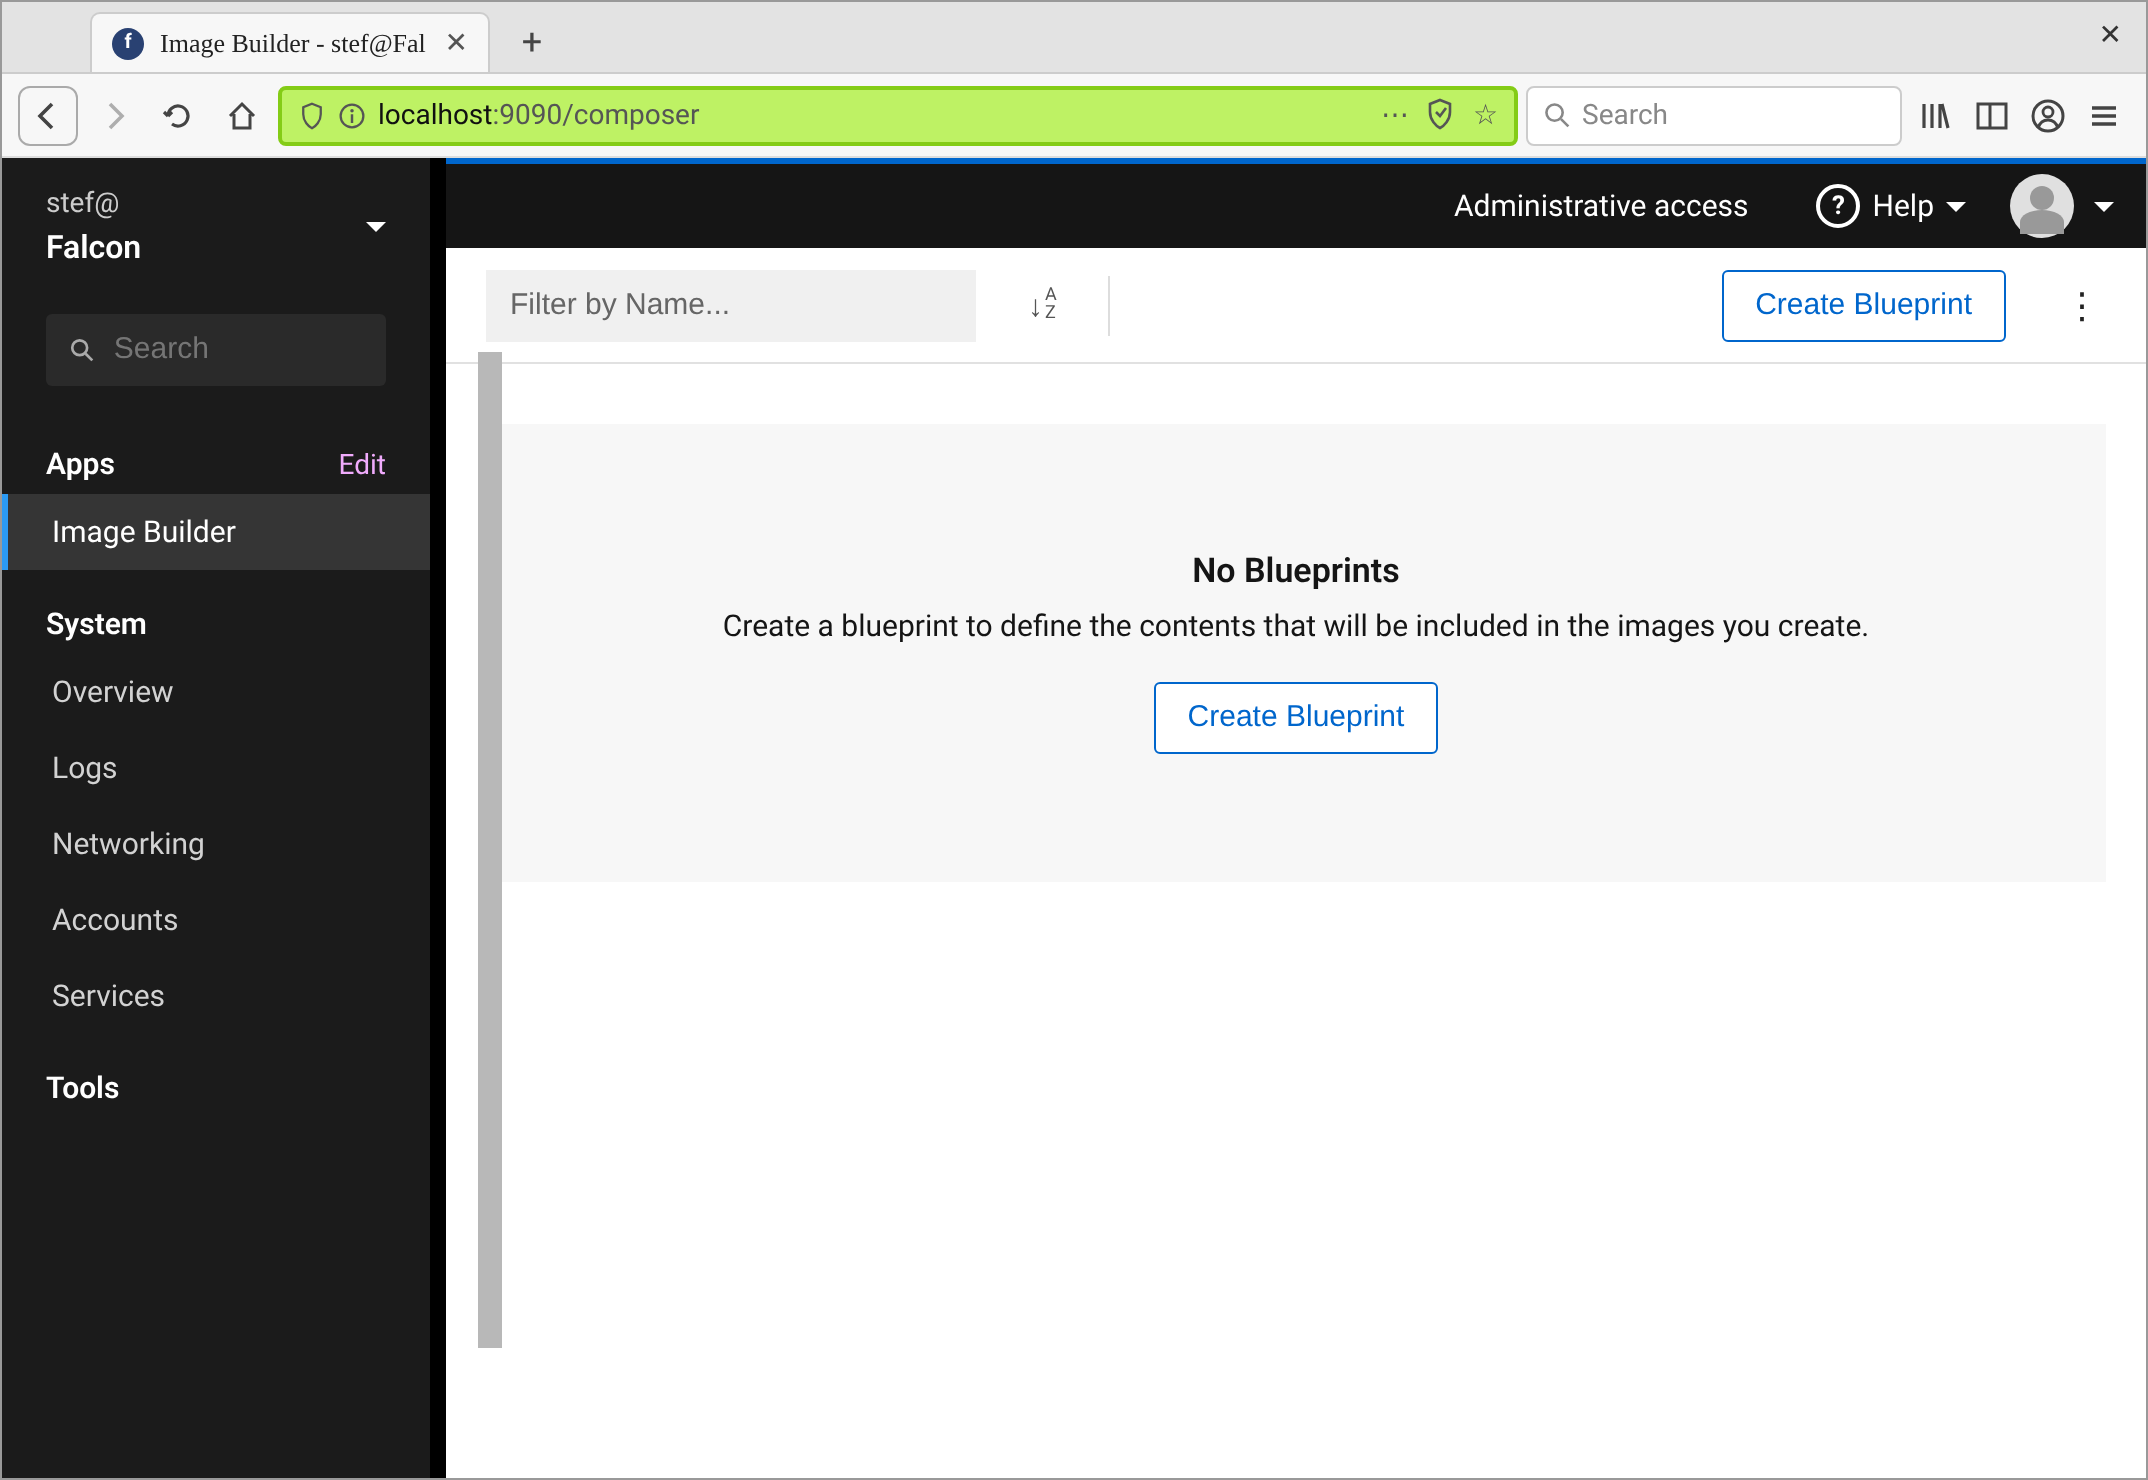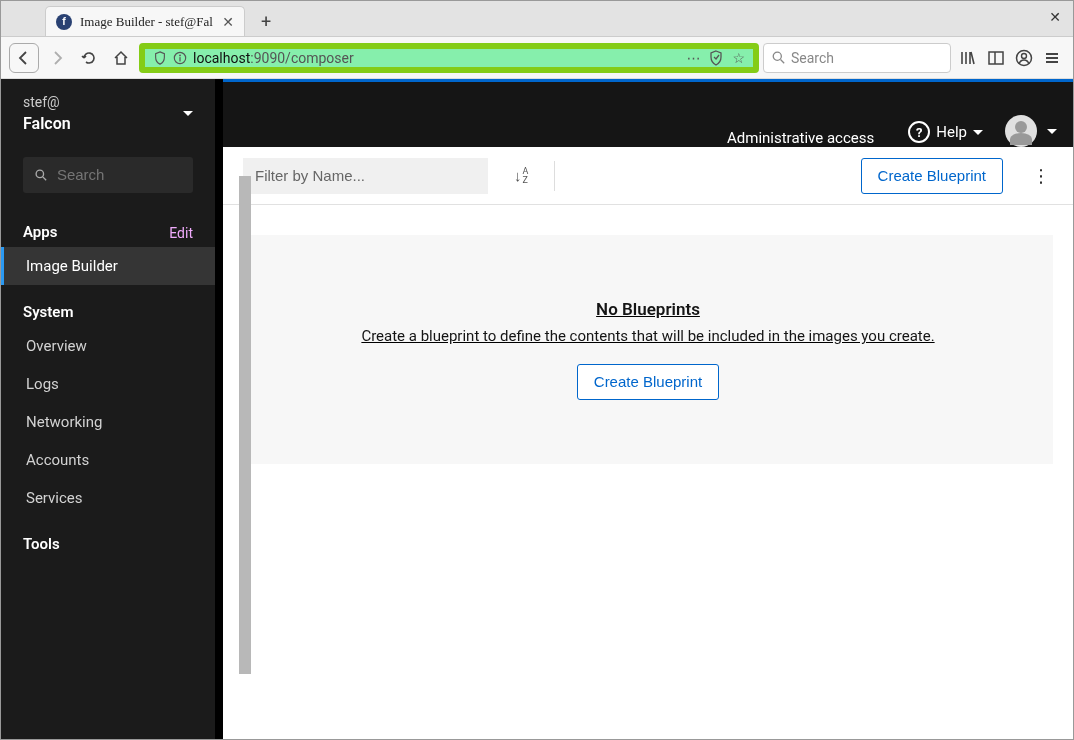--- a/index.html
+++ b/index.html
@@ -90,23 +90,23 @@
   }
   .nav-btn.back-btn {
     border: 1px solid #aaa;
     border-radius: 6px;
     width: 30px; height: 30px;
   }
   .nav-btn svg { width: 16px; height: 16px; }
   .url-box {
     flex: 1;
     height: 30px;
-    border: 6px solid #84cc16;
+    border: 2px solid #84cc16;
     border-radius: 4px;
-    background: #86efac;
+    background: #bef264;
     display: flex;
     align-items: center;
     padding: 0 8px;
     gap: 6px;
     font-size: 14px;
     color: #555;
   }
   .url-text { flex: 1; }
   .url-text b { color: #111; font-weight: normal; }
   .url-icons { display: flex; gap: 8px; color: #555; }
@@ -203,25 +203,25 @@
   .main-area-scrollbar {
     background: #b8b8b8;
     width: 12px;
     height: 498px;
     position: absolute;
     left: 238px;
     top: 97px;
   }
 
   .topbar {
-    height: 68px;
+    height: 45px;
     background: #151515;
     border-top: 3px solid #06c;
     display: flex;
-    align-items: flex-end;
+    align-items: center;
     justify-content: flex-end;
     padding: 0 16px;
     gap: 18px;
     color: #fff;
   }
   .admin-text { font-size: 15px; color: #fff; margin-right: 12px; }
   .help-btn {
     display: flex; align-items: center; gap: 6px;
     cursor: pointer; color: #fff; padding: 4px;
   }
@@ -305,21 +305,20 @@
   .kebab-btn {
     width: 24px; height: 36px;
     display: flex; align-items: center; justify-content: center;
     cursor: pointer;
     font-size: 18px;
     color: #222;
   }
 
   .empty-state-wrap {
     padding: 30px 20px;
-    text-decoration: underline;
   }
   .empty-state {
     background: #f7f7f7;
     padding: 64px 30px;
     text-align: center;
   }
   .empty-title {
     font-size: 17px;
     font-weight: 600;
     color: #151515;

